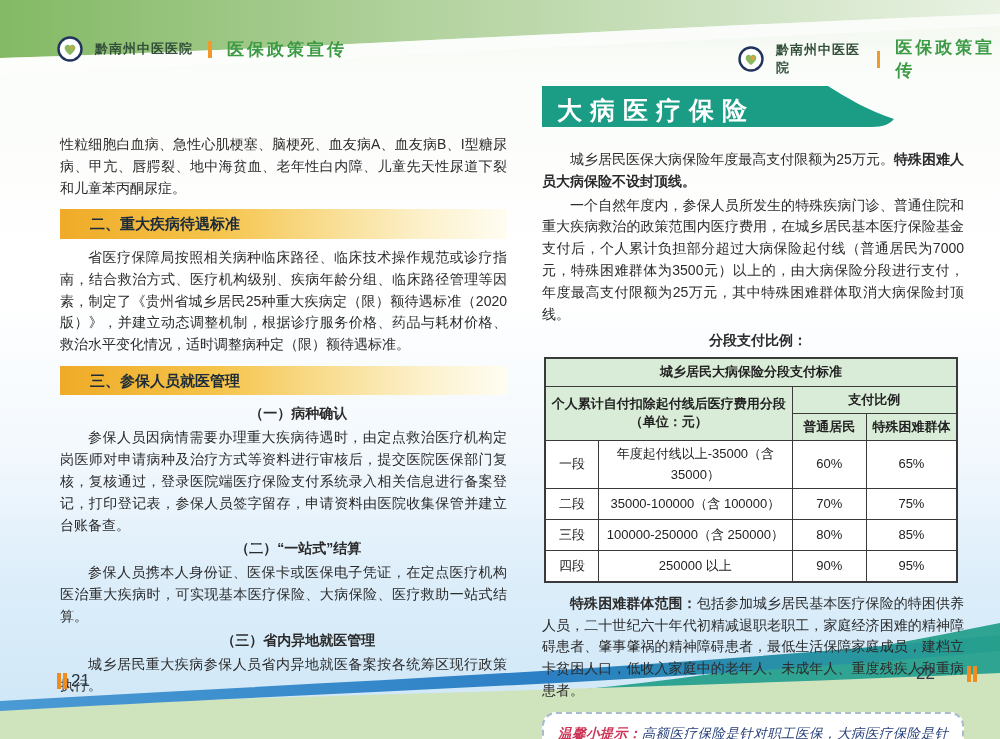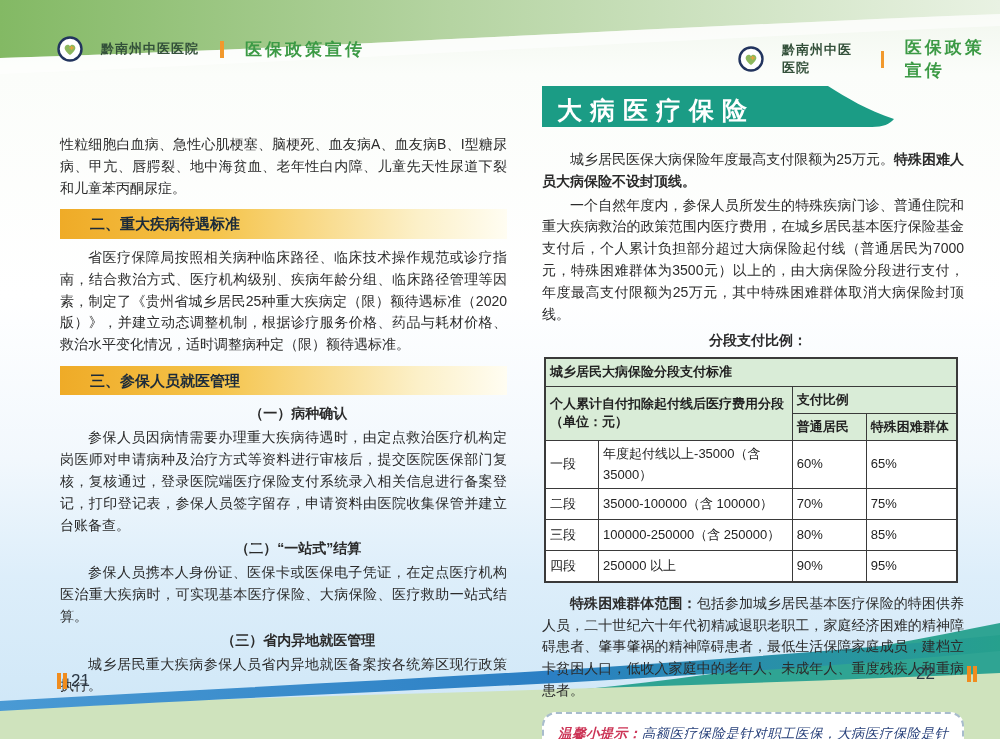--- a/index.html
+++ b/index.html
@@ -7,21 +7,21 @@
   .canvas{
     position:relative;width:1000px;height:739px;overflow:hidden;
     background:linear-gradient(180deg,#f0f6ec 0%,#fbfdfa 10%,#ffffff 40%,#f2f8fd 62%,#ddeefa 78%,#cde6f7 100%);
   }
   svg{display:block;}
   .deco{position:absolute;left:0;width:1000px;pointer-events:none;}
   .deco.top{top:0;}
   .deco.bottom{bottom:0;}
 
   
-  .hdr{position:absolute;top:36px;display:flex;align-items:center;gap:18px;z-index:3;}
+  .hdr{position:absolute;top:36px;display:flex;align-items:center;gap:12px;z-index:3;}
   .hdr-left{left:57px;}
   .hdr-right{left:738px;}
   .logo{width:26px;height:26px;flex:0 0 auto;}
   .hosp{font-size:13px;font-weight:bold;color:#33503a;letter-spacing:1px;}
   .obar{width:4px;height:17px;background:#f1992d;margin:0 3px;}
   .prog{font-family:"Liberation Serif",serif;font-size:17px;font-weight:bold;color:#3c9a45;letter-spacing:3px;}
 
   
   .col{position:absolute;z-index:2;color:#2b2b2b;font-size:14px;line-height:1.56;text-align:justify;}
   .col-left{left:60px;top:86px;width:447px;margin-top:48px;}
@@ -35,21 +35,21 @@
   }
   .subhead{font-weight:bold;text-indent:2.1em;margin:2px 0;text-align:center;}
 
   
   .banner{position:relative;width:352px;height:53px;margin:0 0 10px 0;}
   .banner svg{position:absolute;left:0;top:0;}
   .banner-text{position:absolute;left:15px;top:5px;font-size:25px;font-weight:bold;color:#ffffff;letter-spacing:8px;white-space:nowrap;}
 
   .tbl-label{font-weight:bold;text-indent:0.7em;margin:4px 0 6px 0;text-align:center;}
   table.pay{border-collapse:collapse;width:414px;font-size:13px;color:#222;margin:0 0 10px 2px;background:#ffffff;border:2px solid #3a3a3a;}
-  table.pay th,table.pay td{border:1px solid #3a3a3a;text-align:left;vertical-align:middle;padding:3px 4px;}
+  table.pay th,table.pay td{border:1px solid #3a3a3a;text-align:center;vertical-align:middle;padding:3px 4px;}
   table.pay th{background:#d9ecd7;font-weight:bold;}
   td.pre,th.pre{white-space:pre-line;line-height:1.4;}
   table.pay td{height:24px;}
 
   .bold{font-weight:bold;}
   .tipbox{
     position:relative;margin-top:10px;padding:9px 14px;background:#ffffff;
     border:2px dashed #a8bccd;border-radius:14px;z-index:3;
     font-family:"Liberation Serif",serif;font-style:italic;font-size:13.5px;line-height:1.6;color:#27407a;text-align:justify;
   }

